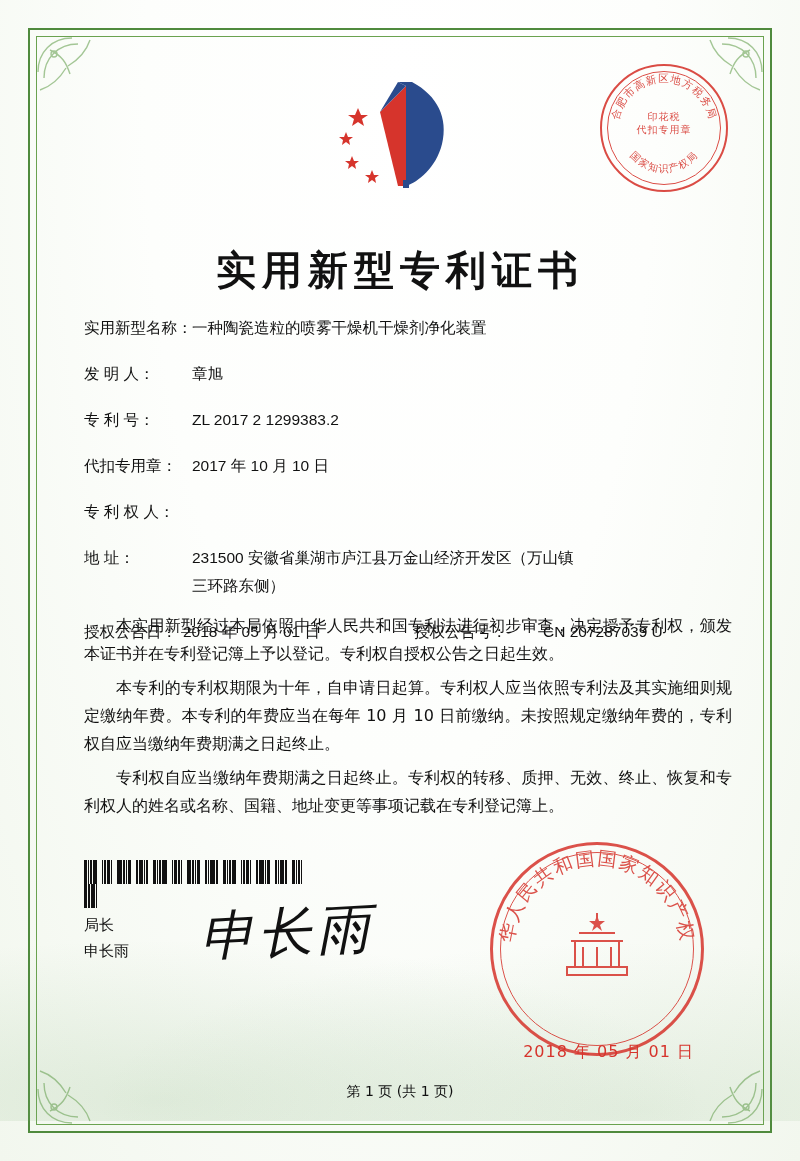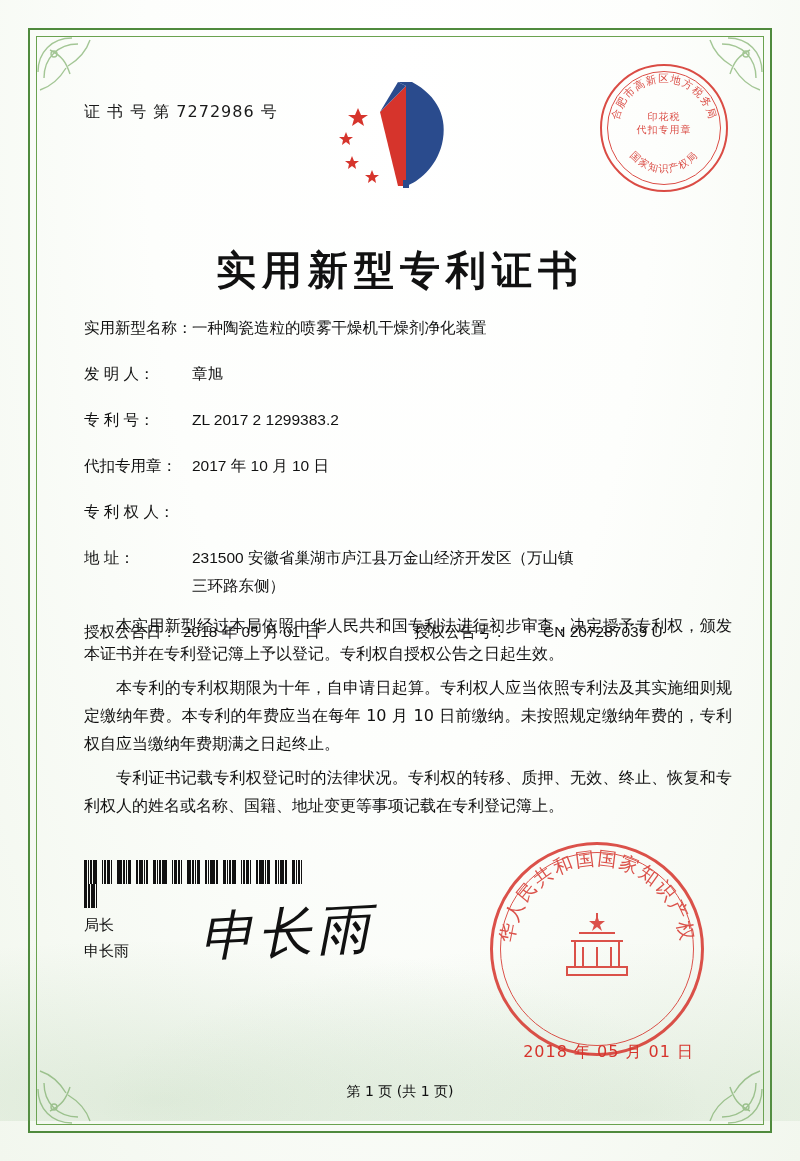--- a/index.html
+++ b/index.html
@@ -329,21 +329,20 @@
       <circle cx="22" cy="22" r="3"></circle>
       <path d="M8 58 C20 54 28 46 34 36"></path>
       <path d="M58 8 C54 20 46 28 36 34"></path>
     </g>
   </svg>
 
   <div class="watermark"></div>
 
   <div class="content">
 
-    <div class="cert-no">证 书 号 第 7272986 号</div>
 
     <svg class="logo" viewBox="0 0 160 120">
       <g>
         <path d="M78 10 L92 10 C118 24 128 46 122 72 C116 96 98 110 86 114 L86 14 Z" fill="#2a4b8d"></path>
         <path d="M86 14 L86 114 L78 114 L60 40 Z" fill="#d6342c"></path>
         <path d="M78 10 L86 14 L60 40 Z" fill="#2a4b8d"></path>
         <path d="M83 108 L89 108 L89 116 L83 116 Z" fill="#2a4b8d"></path>
         <g fill="#d6342c">
           <polygon points="38,36 41,43 48,43 42,47 44,54 38,50 32,54 34,47 28,43 35,43"></polygon>
           <polygon points="26,60 28,65 33,65 29,68 30,73 26,70 22,73 23,68 19,65 24,65"></polygon>
@@ -417,21 +416,21 @@
         <span class="right">
           <span class="lbl">授权公告号：</span>
           <span class="val">CN 207287039 U</span>
         </span>
       </div>
     </div>
 
     <div class="paras">
       <p>本实用新型经过本局依照中华人民共和国专利法进行初步审查，决定授予专利权，颁发本证书并在专利登记簿上予以登记。专利权自授权公告之日起生效。</p>
       <p>本专利的专利权期限为十年，自申请日起算。专利权人应当依照专利法及其实施细则规定缴纳年费。本专利的年费应当在每年 10 月 10 日前缴纳。未按照规定缴纳年费的，专利权自应当缴纳年费期满之日起终止。</p>
-      <p>专利证书记载专利权登记时的法律状况。专利权的转移、质押、无效、终止、恢复和专利权人的姓名或名称、国籍、地址变更等事项记载在专利登记簿上。</p>
+      <p>专利权自应当缴纳年费期满之日起终止。专利权的转移、质押、无效、终止、恢复和专利权人的姓名或名称、国籍、地址变更等事项记载在专利登记簿上。</p>
     </div>
 
     <div class="barcode">
       <i style="width:3px"></i><i style="width:1px"></i><i style="width:2px"></i><i style="width:4px"></i>
       <i style="width:1px"></i><i style="width:2px"></i><i style="width:3px"></i><i style="width:1px"></i>
       <i style="width:5px"></i><i style="width:2px"></i><i style="width:1px"></i><i style="width:3px"></i>
       <i style="width:2px"></i><i style="width:4px"></i><i style="width:1px"></i><i style="width:2px"></i>
       <i style="width:3px"></i><i style="width:1px"></i><i style="width:2px"></i><i style="width:5px"></i>
       <i style="width:1px"></i><i style="width:3px"></i><i style="width:2px"></i><i style="width:1px"></i>
       <i style="width:4px"></i><i style="width:2px"></i><i style="width:1px"></i><i style="width:3px"></i>

